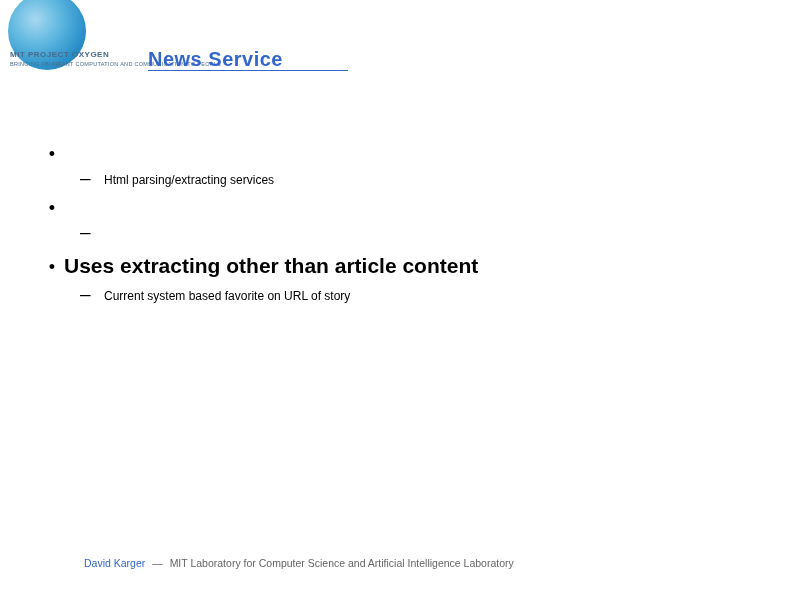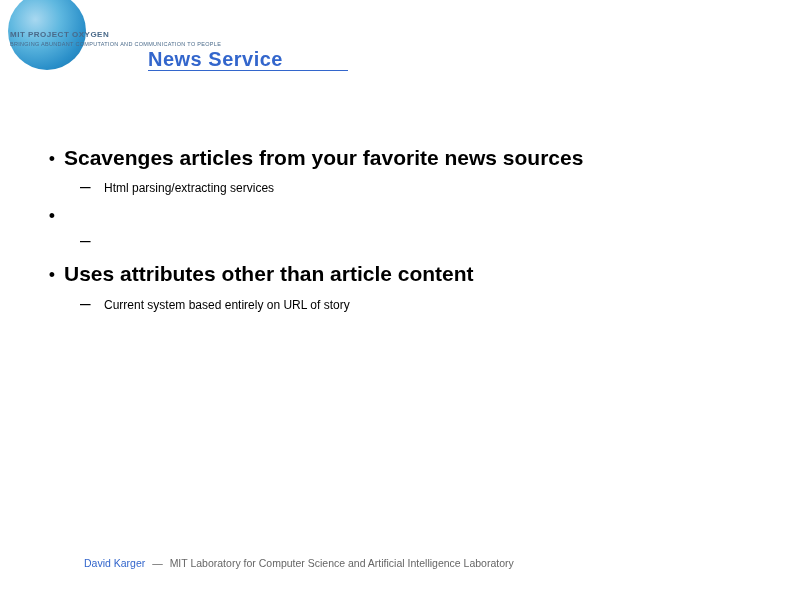--- a/index.html
+++ b/index.html
@@ -27,21 +27,21 @@
     position: absolute;
     top: -18px;
     left: -2px;
     width: 78px;
     height: 78px;
     border-radius: 50%;
     background: radial-gradient(circle at 35% 35%, #a8d8f0 0%, #5fb8e0 35%, #2a8fc9 70%, #1570a7 100%);
   }
   .logo-text {
     position: absolute;
-    bottom: 20px;
+    bottom: 0;
     left: 0px;
     font-size: 8px;
     color: #4a6a8a;
     font-weight: bold;
     letter-spacing: 0.5px;
     white-space: nowrap;
   }
   .logo-textline {
     display: block;
   }
@@ -137,45 +137,44 @@
 </div>
 
 <div class="title">News Service</div>
 <div class="title-underline"></div>
 
 <div class="content">
 
   <div class="group">
     <div class="bullet-main">
       <div class="dot">•</div>
-      <div class="text">Scavenges articles from your favorite news sources</div>
     </div>
     <div class="bullet-sub">
       <div class="dash">–</div>
       <div class="text">Html parsing/extracting services</div>
     </div>
   </div>
 
   <div class="group">
     <div class="bullet-main">
       <div class="dot">•</div>
     </div>
     <div class="bullet-sub">
       <div class="dash">–</div>
     </div>
   </div>
 
   <div class="group">
     <div class="bullet-main">
       <div class="dot">•</div>
-      <div class="text">Uses attributes other than article content</div>
+      <div class="text">Uses extracting other than article content</div>
     </div>
     <div class="bullet-sub">
       <div class="dash">–</div>
-      <div class="text">Current system based entirely on URL of story</div>
+      <div class="text">Current system based favorite on URL of story</div>
     </div>
   </div>
 
 </div>
 
 <div class="footer">
   <span class="name">David Karger</span>
   <span class="sep">—</span>
   <span>MIT Laboratory for Computer Science and Artificial Intelligence Laboratory</span>
 </div>

